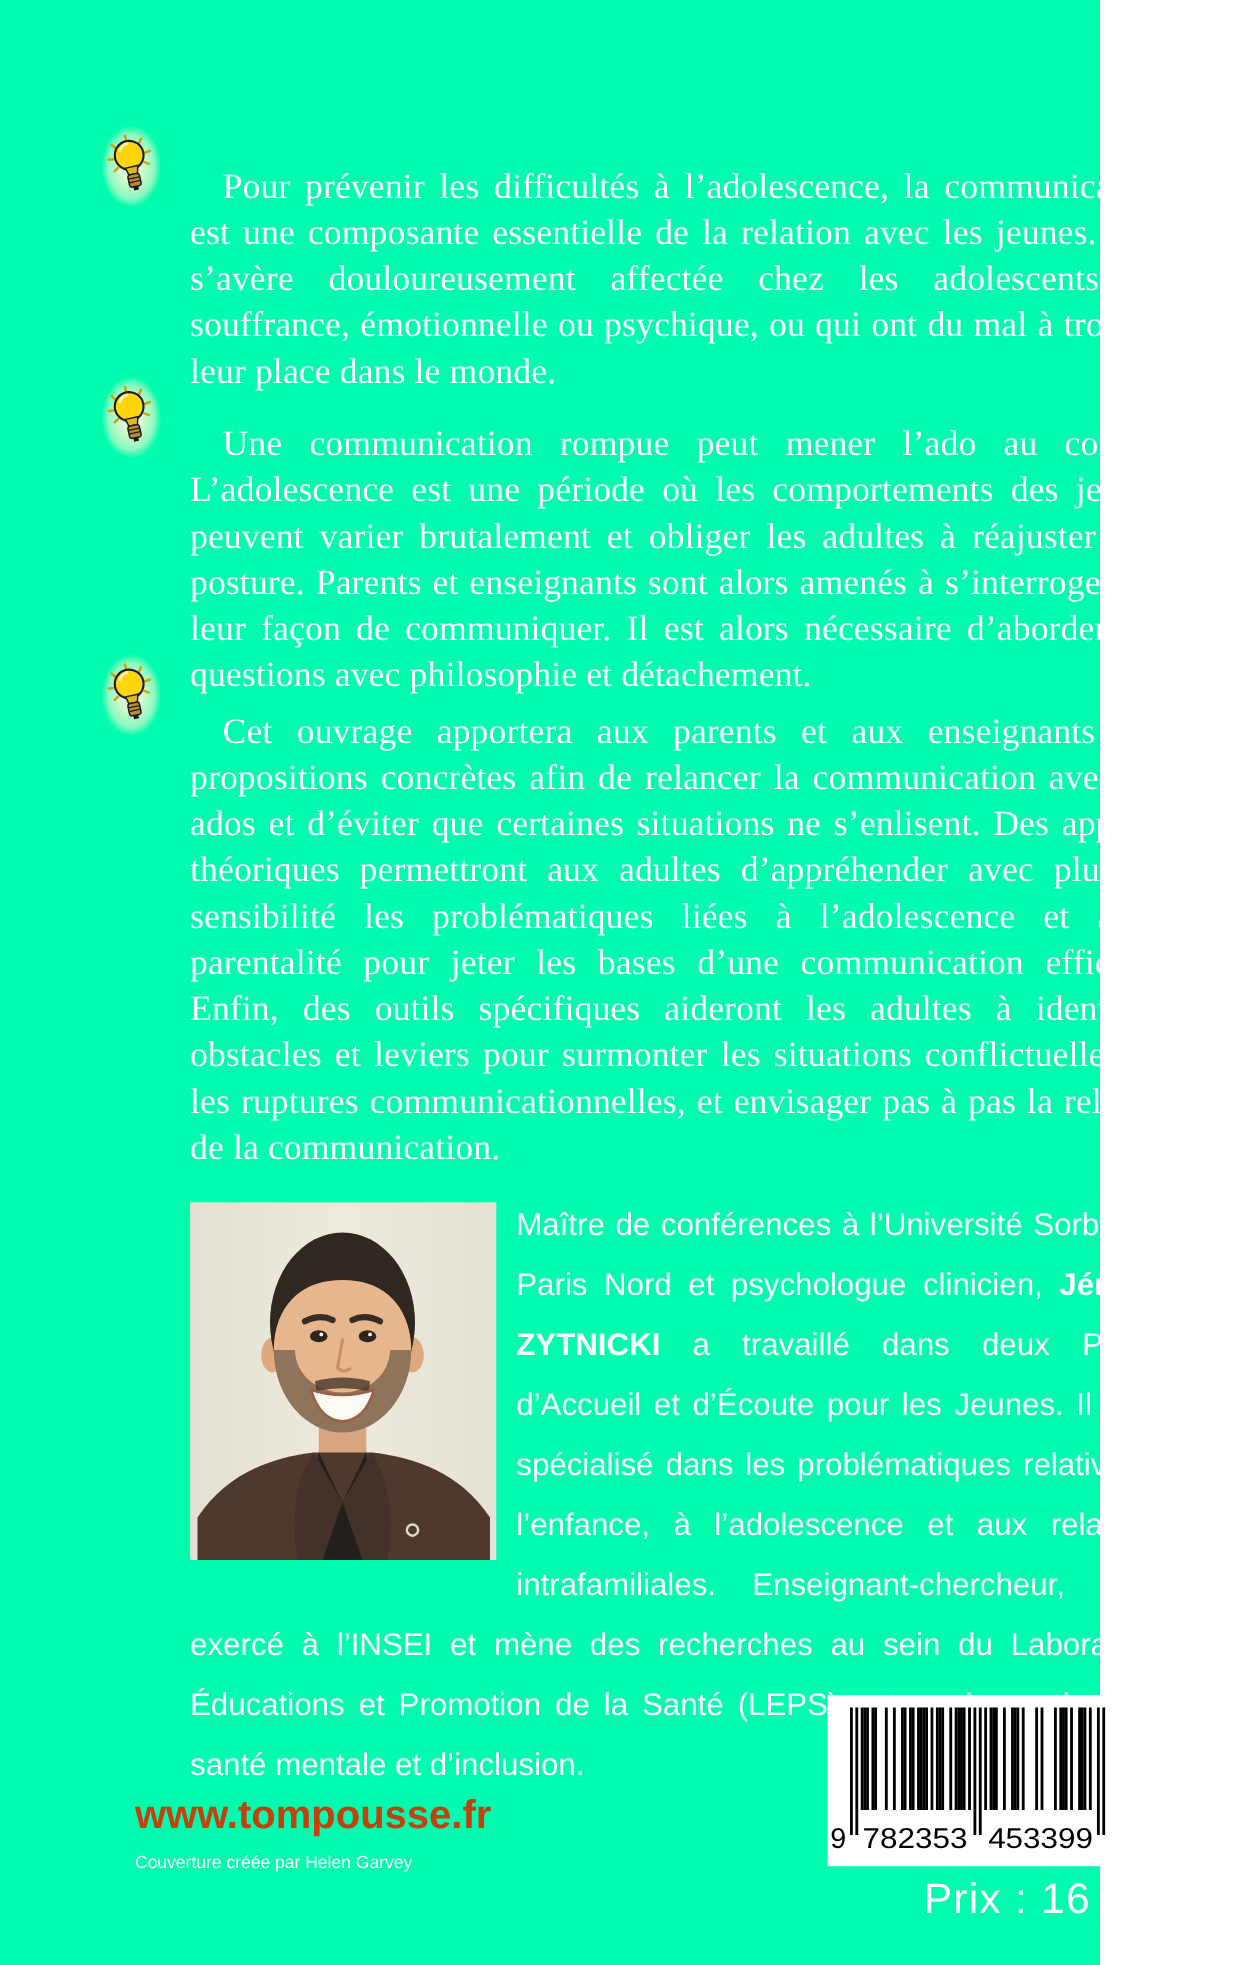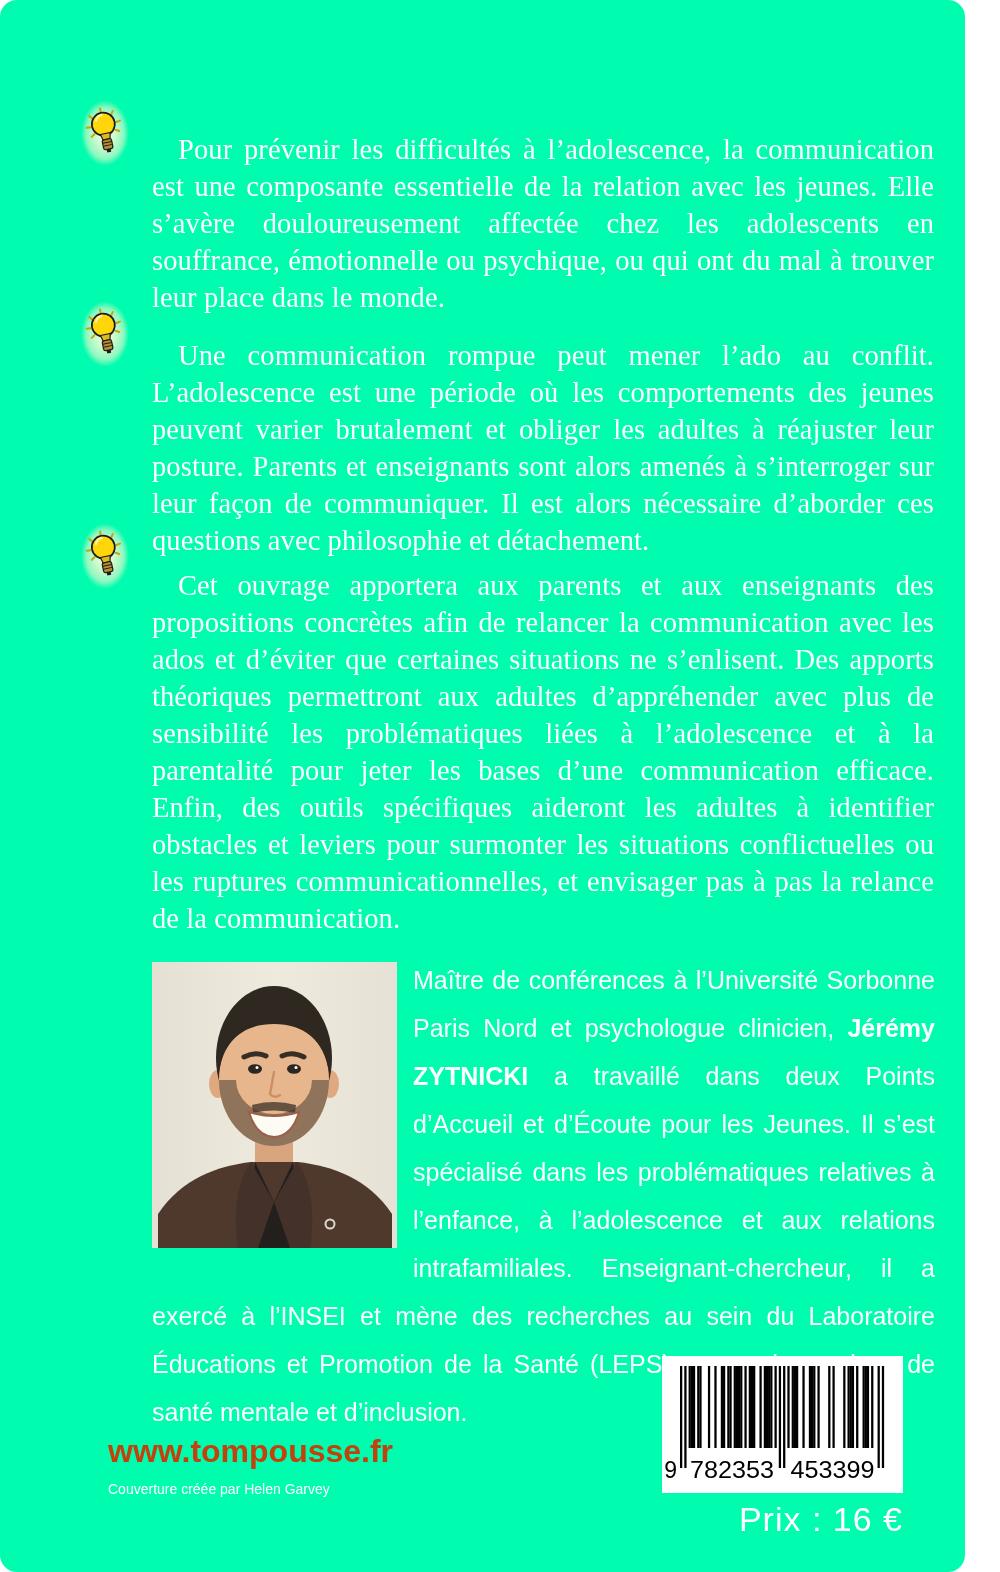--- a/index.html
+++ b/index.html
@@ -1,17 +1,17 @@
 <!DOCTYPE html>
 <html lang="fr"><head>
 <meta charset="utf-8">
 <style>
   html,body{margin:0;padding:0;}
   body{width:1000px;height:1572px;overflow:hidden;font-family:"Liberation Sans",sans-serif;}
-  .cover{position:relative;width:965px;height:1572px;background:#00fcae;border-radius:17px;}
+  .cover{position:relative;width:880px;height:1572px;background:#00fcae;}
 
   
   .bulb-glow{
     position:absolute;width:60px;height:82px;border-radius:50%;
     background:radial-gradient(50% 50% at 50% 44%,
       #f2fff2 0%, #ccfacc 34%, #8df8c0 62%, rgba(0,252,174,0) 80%);
     display:flex;align-items:flex-start;justify-content:center;
   }
   .bulb-glow svg{margin-top:10px;}
   .glow1{left:75px;top:97px;}

